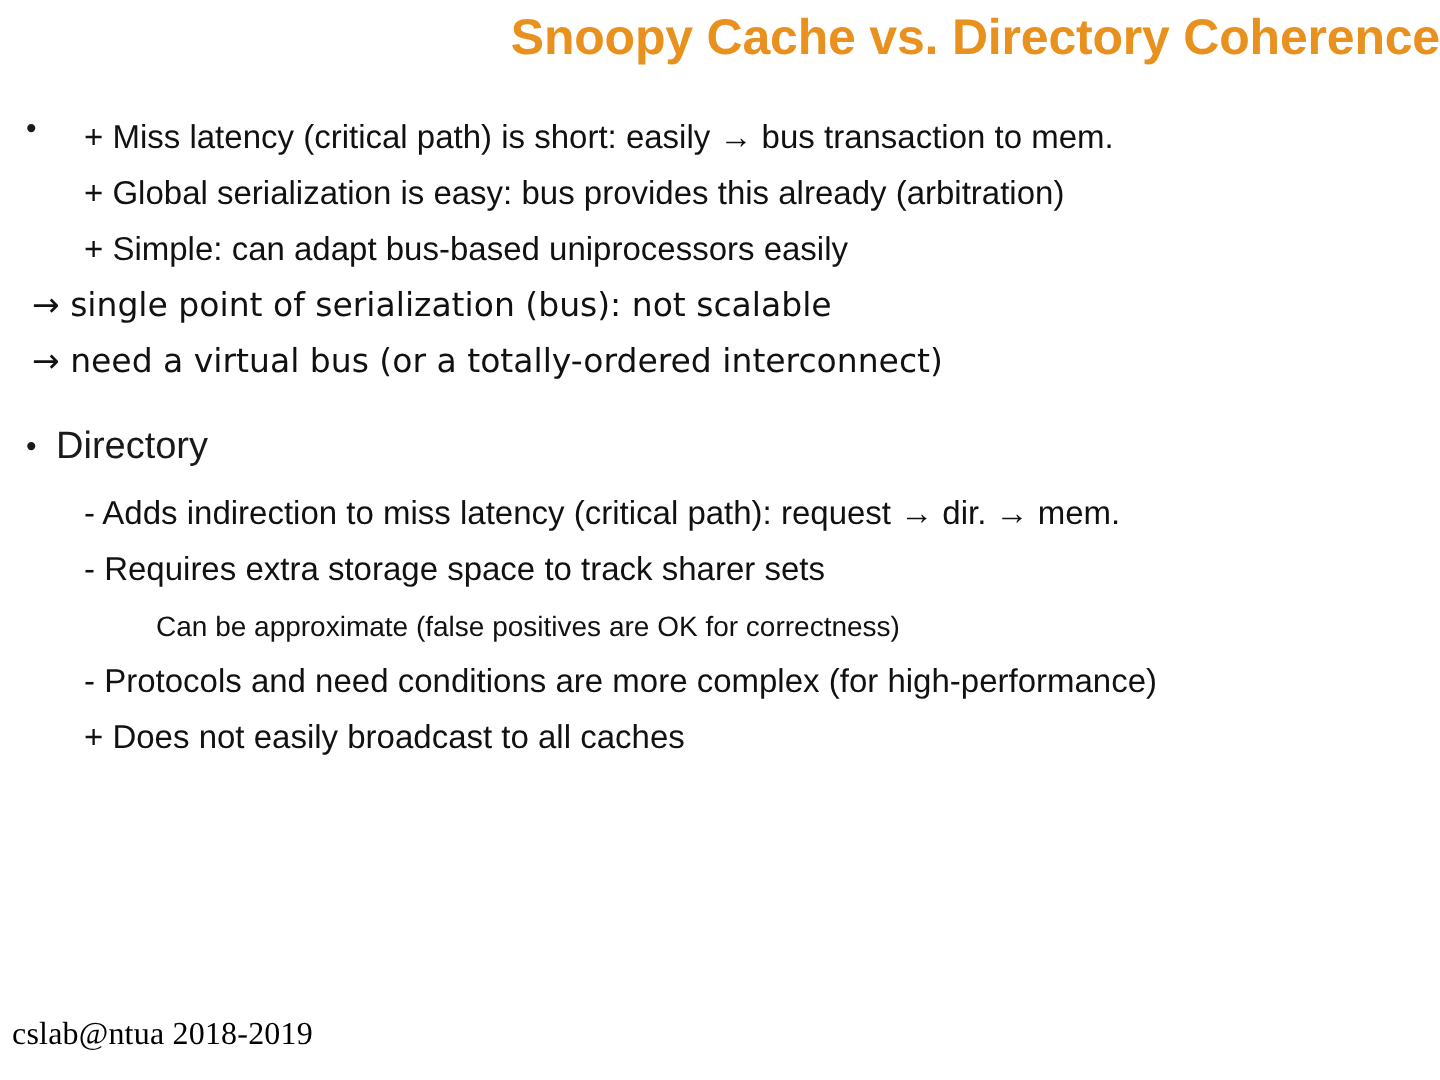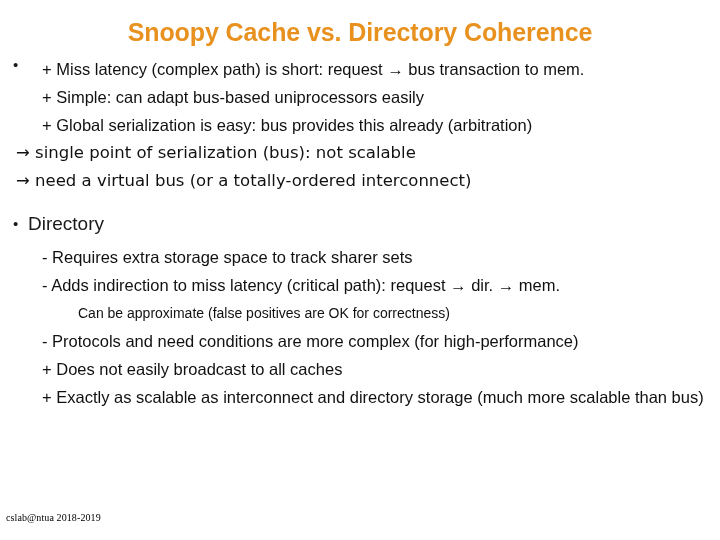--- a/index.html
+++ b/index.html
@@ -20,23 +20,23 @@
     position: relative;
     width: 720px;
     height: 540px;
     background: #ffffff;
   }
 
   
   .slide-title {
     position: absolute;
     left: 0;
-    top: 17px;
+    top: 4px;
     width: 720px;
-    text-align: center;
+    text-align: right;
     font-size: 25px;
     font-weight: bold;
     color: #E8911E;
     letter-spacing: -0.1px;
     line-height: 30px;
     white-space: nowrap;
   }
 
   
   .body-area {
@@ -109,60 +109,59 @@
   .arrow { font-family: "DejaVu Sans", sans-serif; padding-left: 16px; }
 
   .gap-mid { height: 14px; }
 
   
   .footer {
     position: absolute;
     left: 6px;
     top: 512px;
     font-family: "Liberation Serif", serif;
-    font-size: 10px;
+    font-size: 16px;
     line-height: 12px;
     color: #000000;
     letter-spacing: 0.1px;
   }
 </style>
 </head>
 <body>
 
 <div class="slide">
 
   <div class="slide-title">Snoopy Cache vs. Directory Coherence</div>
 
   <div class="body-area">
 
     <div class="lvl1">
       <span class="bullet-dot">•</span>
     </div>
 
     <div class="sub-block first">
-      <div class="lvl2">+ Miss latency (complex path) is short: request → bus transaction to mem.</div>
+      <div class="lvl2">+ Miss latency (critical path) is short: easily → bus transaction to mem.</div>
+      <div class="lvl2">+ Global serialization is easy: bus provides this already (arbitration)</div>
       <div class="lvl2">+ Simple: can adapt bus-based uniprocessors easily</div>
-      <div class="lvl2">+ Global serialization is easy: bus provides this already (arbitration)</div>
       <div class="lvl3 arrow">→ single point of serialization (bus): not scalable</div>
       <div class="lvl3 arrow">→ need a virtual bus (or a totally-ordered interconnect)</div>
     </div>
 
     <div class="gap-mid"></div>
 
     <div class="lvl1">
       <span class="bullet-dot">•</span>
       <span>Directory</span>
     </div>
 
     <div class="sub-block first">
+      <div class="lvl2">- Adds indirection to miss latency (critical path): request → dir. → mem.</div>
       <div class="lvl2">- Requires extra storage space to track sharer sets</div>
-      <div class="lvl2">- Adds indirection to miss latency (critical path): request → dir. → mem.</div>
       <div class="lvl3-plain">Can be approximate (false positives are OK for correctness)</div>
       <div class="lvl2">- Protocols and need conditions are more complex (for high-performance)</div>
       <div class="lvl2">+ Does not easily broadcast to all caches</div>
-      <div class="lvl2-justify">+ Exactly as scalable as interconnect and directory storage (much more scalable than bus)</div>
     </div>
 
   </div>
 
   <div class="footer">cslab@ntua 2018-2019</div>
 
 </div>
 
 </body></html>

